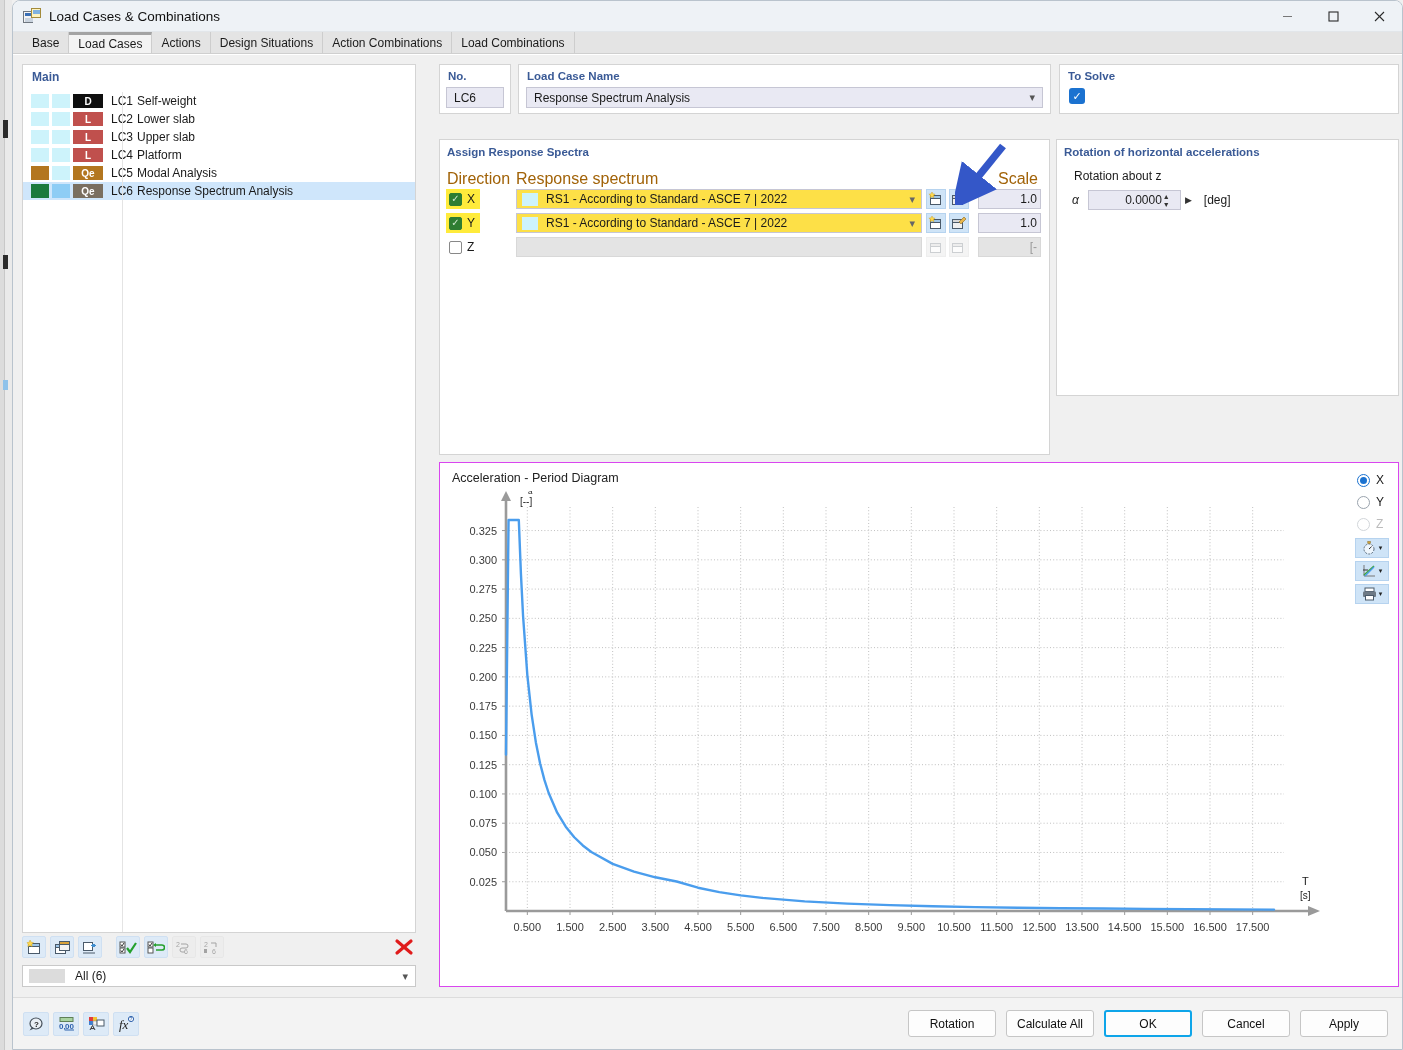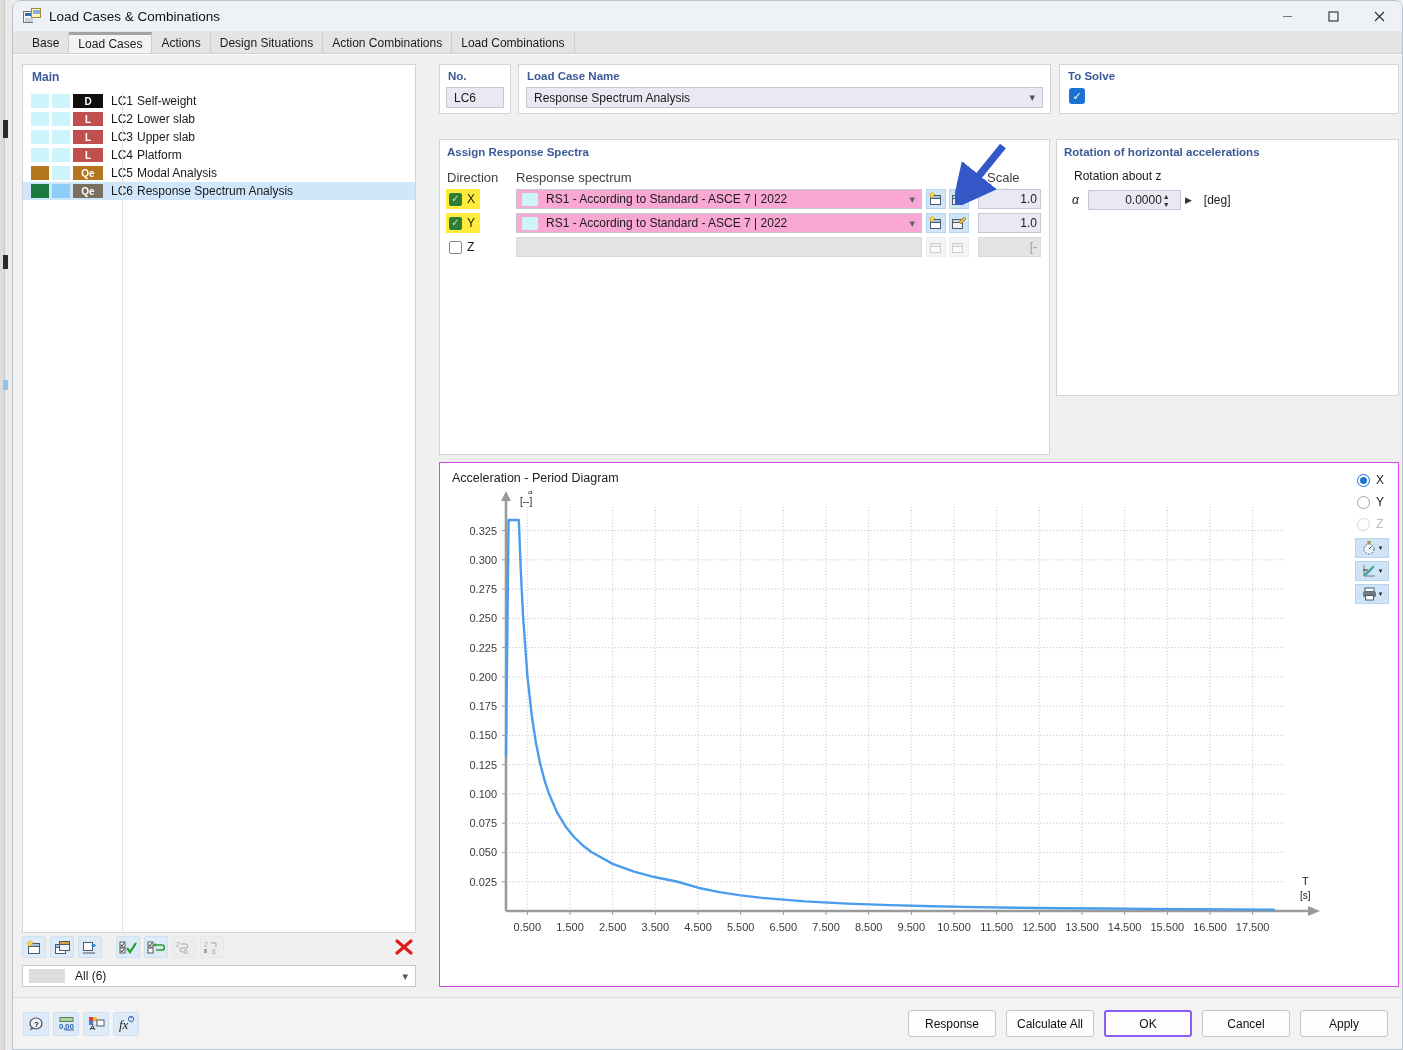--- a/index.html
+++ b/index.html
@@ -131,34 +131,34 @@
   .itab {
     height:19px; padding:0 7px; font-size:12px; display:flex; align-items:center;
     background:#eaeaea; border:1px solid #dcdcdc; border-bottom:none; margin-right:0px;
   }
   .itab.active { background:#f5e64b; border-color:#e0cf20; color:#111; }
 
   
   .cbox { position:absolute; border:1px solid #d4d4d4; background:#fff; }
   .cbox-title { font-size:11.5px; font-weight:bold; color:#3a5a96; padding:6px 0 0 7px; }
 
-  .colhdr { font-size:13px; color:#404040; }
+  .colhdr { font-size:16px; color:#a16207;text-align:center; }
 
   .spec-row { position:absolute; height:20px; display:flex; align-items:center; }
   .dircheck {
     width:34px; height:20px; display:flex; align-items:center; gap:5px; padding-left:3px;
   }
   .dircheck.hl { background:#ffeb3b; }
   .cb { width:13px; height:13px; border:1px solid #888; background:#fff; border-radius:2px;
         display:flex; align-items:center; justify-content:center; }
   .cb.on { background:#2e7d32; border-color:#2e7d32; color:#cfe8cf; font-size:10px; line-height:1; }
   .dirlabel { font-size:12px; }
 
   .specfield {
-    height:20px; background:#f9a8d4; border:1px solid #c6c6d4;
+    height:20px; background:#fde047; border:1px solid #c6c6d4;
     display:flex; align-items:center; font-size:12px;
   }
   .specfield.dis { background:#e4e4e4; border-color:#d8d8d8; }
   .specsw { width:16px; height:13px; background:#cdf3fb; margin:0 8px 0 5px; flex:none; }
   .specfield .chev2 { margin-left:auto; margin-right:6px; color:#666; font-size:11px;}
 
   .ibtn {
     width:20px; height:20px; background:#cfe4f7; border:1px solid #b6d3ef;
     display:flex; align-items:center; justify-content:center; position:relative;
   }
@@ -211,21 +211,21 @@
   .fbtn {
     width:26px; height:24px; background:#ddeaf7; border:1px solid #cfe0f2;
     display:flex; align-items:center; justify-content:center; border-radius:2px;
   }
   .footer-right { margin-left:auto; display:flex; gap:10px; margin-right:14px; }
   .btn {
     min-width:88px; height:27px; background:#fdfdfd; border:1px solid #c6c6c6;
     border-radius:3px; font-size:12px; display:flex; align-items:center; justify-content:center;
     color:#101010;
   }
-  .btn.primary { border:2px solid #8b5cf6; }
+  .btn.primary { border:2px solid #0ea5e9; }
 
   
   .anno-arrow { position:absolute; pointer-events:none; }
 
   svg { display:block; }
 </style>
 </head>
 <body>
 
 <div id="root">
@@ -711,21 +711,21 @@
         </div>
         <div class="fbtn">
           <svg width="17" height="16" viewBox="0 0 17 16">
             <text x="1" y="13" font-size="13" font-family="Liberation Serif" font-style="italic" fill="#222">fx</text>
             <circle cx="13" cy="3" r="2.6" fill="#fff" stroke="#2f62ad"></circle>
             <text x="11.4" y="5" font-size="5" font-family="Liberation Sans" fill="#2f62ad">?</text>
           </svg>
         </div>
       </div>
       <div class="footer-right">
-        <div class="btn">Response</div>
+        <div class="btn">Rotation</div>
         <div class="btn">Calculate All</div>
         <div class="btn primary">OK</div>
         <div class="btn">Cancel</div>
         <div class="btn">Apply</div>
       </div>
     </div>
 
   </div>
 
   <svg class="anno-arrow" style="left:955px; top:140px;" width="60" height="65" viewBox="0 0 60 65">

